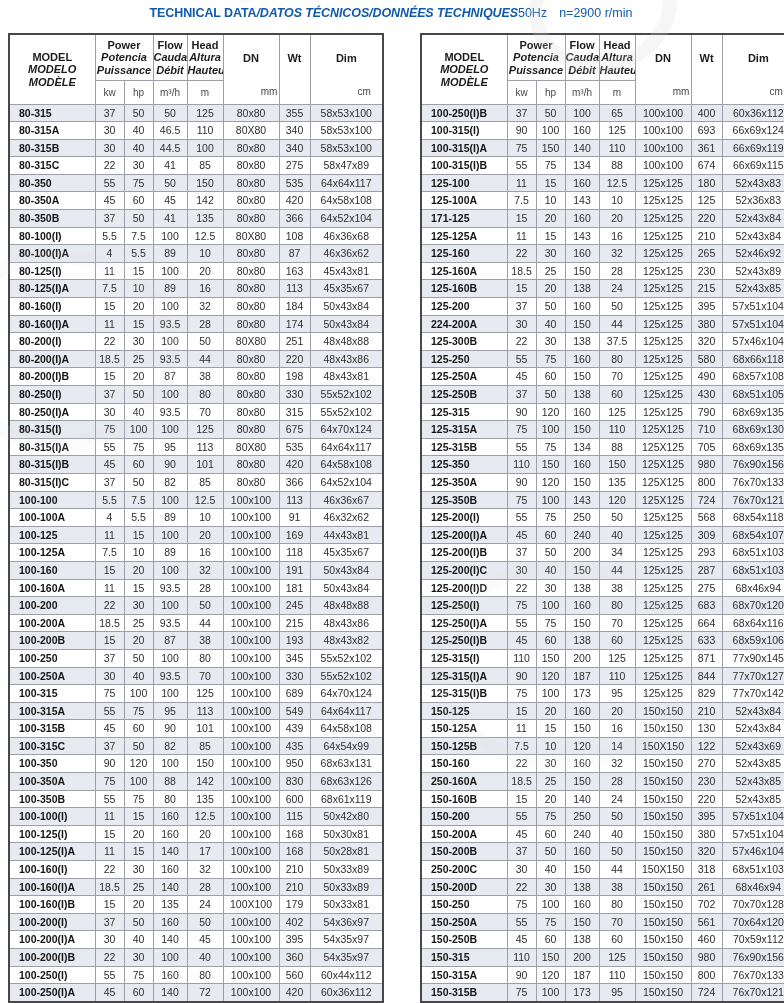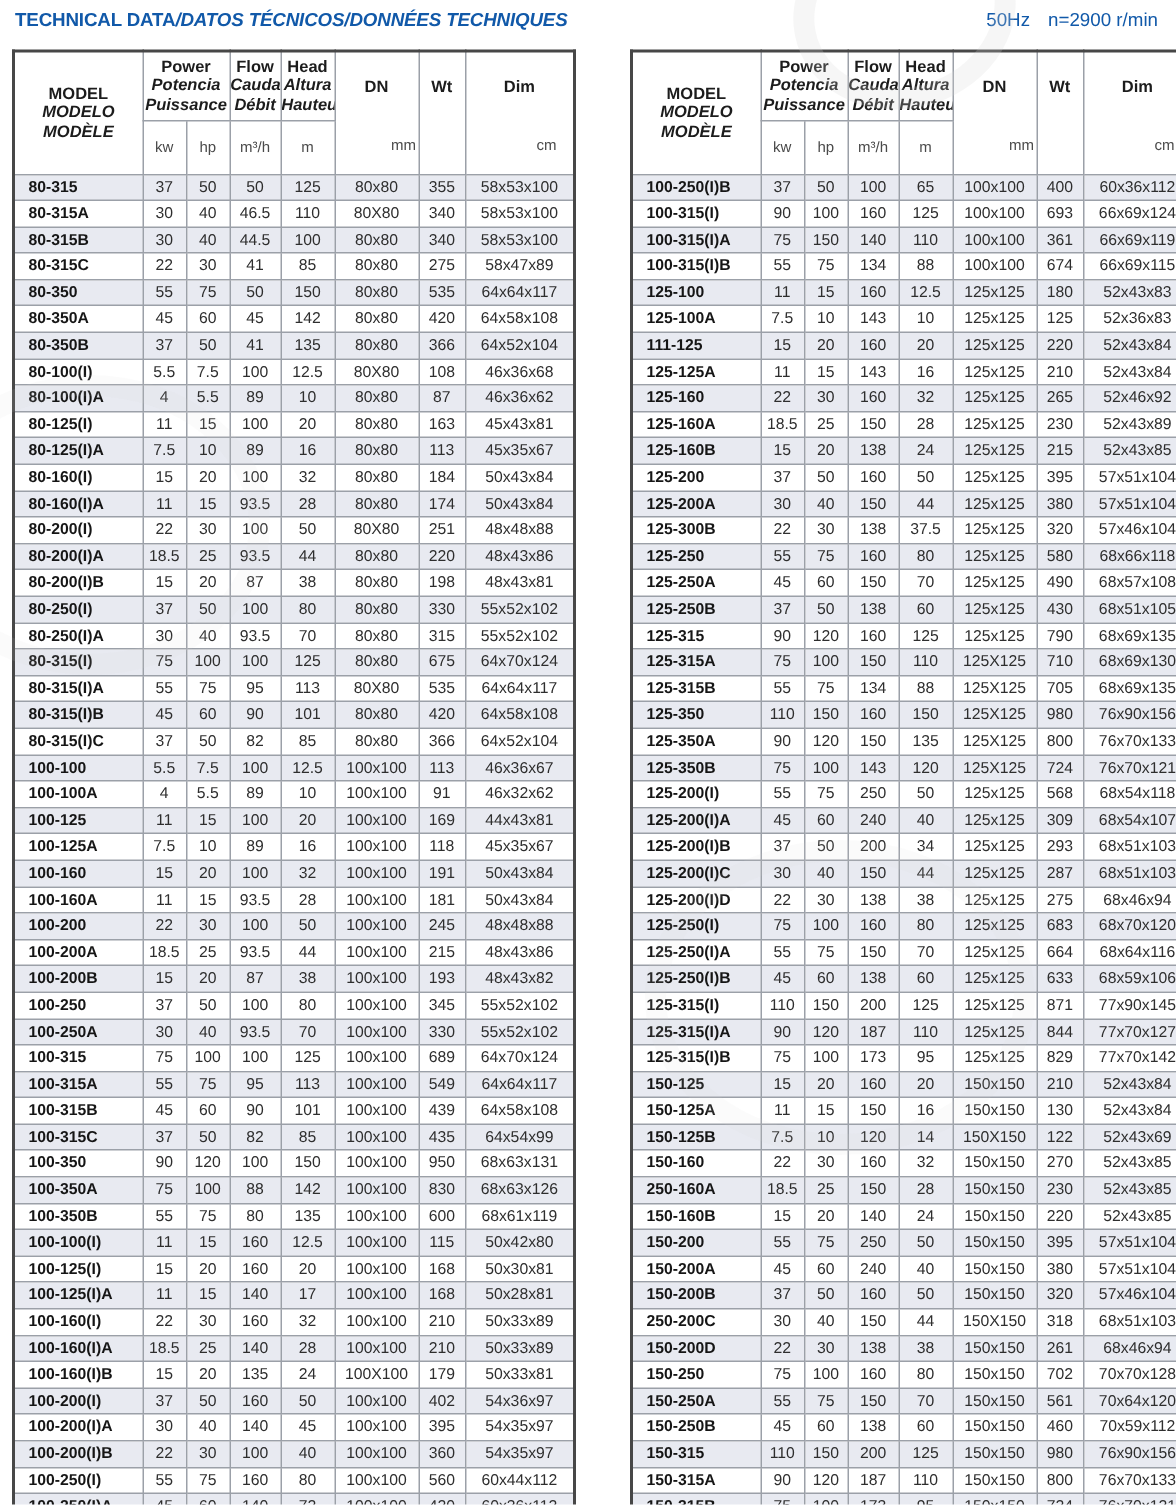--- a/index.html
+++ b/index.html
@@ -12,39 +12,39 @@
   }
   .watermark {
     position: absolute; border-radius: 50%;
     border: 14px solid #d8d8d8; opacity: .22; pointer-events: none;
   }
   .wm1 { width: 150px; height: 130px; left: 528px; top: -58px; transform: rotate(-18deg); }
   .wm2 { width: 240px; height: 200px; left: -60px; top: 250px; opacity: .10; }
   .wm3 { width: 260px; height: 210px; left: 430px; top: 560px; opacity: .10; }
 
   .titlebar {
-    display: flex; justify-content: space-between; align-items: baseline;
+    display: flex; justify-content: center; align-items: baseline;
     padding: 6px 10px 0 10px;
   }
   .doc-title { font-size: 12.5px; font-weight: 700; color: #1159a9; letter-spacing: -0.1px; }
   .doc-title .it { font-style: italic; }
   .specs { font-size: 12.5px; font-weight: 400; color: #1159a9; display: flex; gap: 12px; padding-right: 2px; }
 
   .tables { display: flex; gap: 36px; margin: 13px 8px 0 8px; align-items: flex-start; }
 
   table {
     border-collapse: collapse; table-layout: fixed;
     width: 374px; background: #fff;
     border: 2px solid #474747;
   }
   th, td { border: 1px solid #9ba0a8; overflow: hidden; white-space: nowrap; }
 
   thead th { background: #ffffff; font-size: 11px; color: #1c1c1c; vertical-align: middle; }
   .name-row th { height: 46px; }
-  .unit-row th { height: 36px; font-size: 10px; font-weight: 400; color: #4a4a4a; }
+  .unit-row th { height: 24px; font-size: 10px; font-weight: 400; color: #4a4a4a; }
   .hline { display: block; line-height: 12.5px; }
   .hline.it { font-style: italic; }
   .nb { border-bottom: hidden; text-align: center; }
   .nt { border-top: hidden; padding-left: 36px; }
 
   tbody td { height: 16.6px; line-height: 16.6px; font-size: 10.5px; color: #2e2e2e; text-align: center; padding: 0 1px; }
   tbody td.model { text-align: left; padding-left: 9px; font-weight: 700; color: #151515; font-size: 10.5px; }
   tbody tr:nth-child(odd) { background: #e8eaf1; }
 
   col.c-model { width: 86px; }
@@ -736,21 +736,21 @@
           <td class="model">125-100A</td>
           <td class="num">7.5</td>
           <td class="num">10</td>
           <td class="num">143</td>
           <td class="num">10</td>
           <td class="num">125x125</td>
           <td class="num">125</td>
           <td class="num">52x36x83</td>
         </tr>
         <tr>
-          <td class="model">111-125</td>
+          <td class="model">171-125</td>
           <td class="num">15</td>
           <td class="num">20</td>
           <td class="num">160</td>
           <td class="num">20</td>
           <td class="num">125x125</td>
           <td class="num">220</td>
           <td class="num">52x43x84</td>
         </tr>
         <tr>
           <td class="model">125-125A</td>
@@ -796,21 +796,21 @@
           <td class="model">125-200</td>
           <td class="num">37</td>
           <td class="num">50</td>
           <td class="num">160</td>
           <td class="num">50</td>
           <td class="num">125x125</td>
           <td class="num">395</td>
           <td class="num">57x51x104</td>
         </tr>
         <tr>
-          <td class="model">125-200A</td>
+          <td class="model">224-200A</td>
           <td class="num">30</td>
           <td class="num">40</td>
           <td class="num">150</td>
           <td class="num">44</td>
           <td class="num">125x125</td>
           <td class="num">380</td>
           <td class="num">57x51x104</td>
         </tr>
         <tr>
           <td class="model">125-300B</td>

